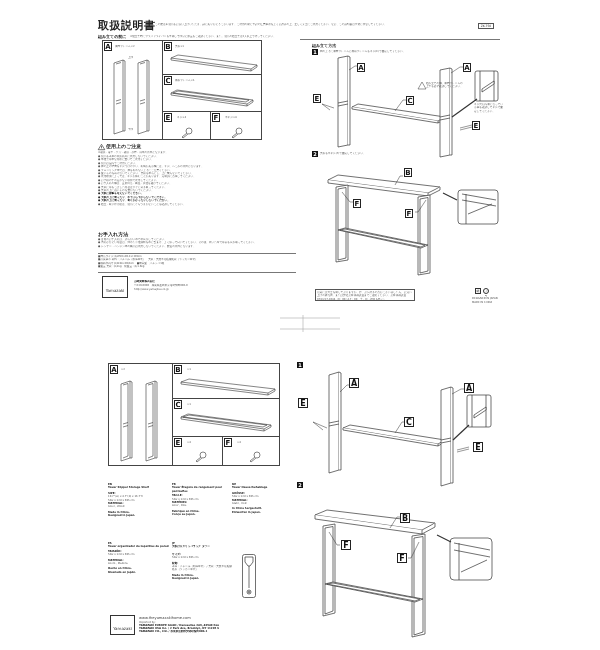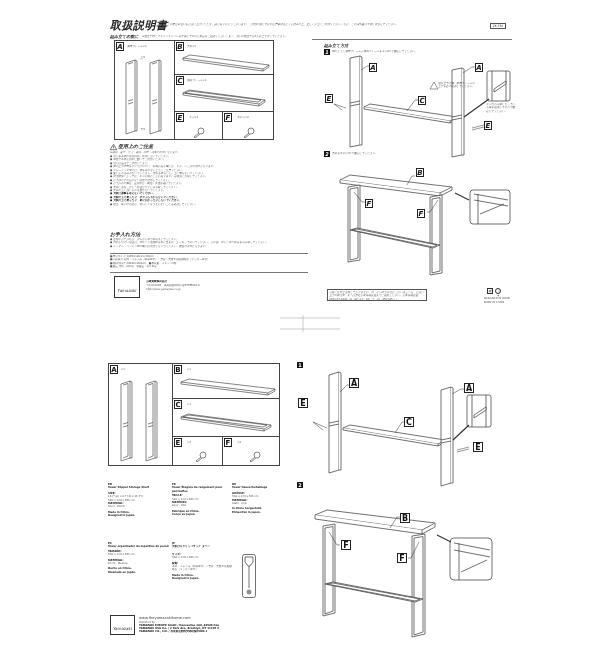--- a/index.html
+++ b/index.html
@@ -20,21 +20,21 @@
   .badge { border: 0.6px solid #555; font-size: 3px; line-height: 5px; text-align: center; color: #333; }
   .logo { border: 0.8px solid #333; font-size: 4px; line-height: 4px; color: #333; text-align: center; padding-top: 12px; }
   svg { position: absolute; overflow: visible; }
   .bullet-list div { white-space: nowrap; overflow: hidden; }
   .bullet-list div.b { font-weight: bold; color: #222; }
   .spec-block div { white-space: nowrap; }
 </style>
 </head>
 <body>
 
-<div class="abs" style="left:102px;top:10px;width:420px;height:300px;font-style:italic;">
+<div class="abs" style="left:90px;top:10px;width:420px;height:300px;">
 
   <div class="abs title" style="left:8px;top:8px;">取扱説明書</div>
   <div class="abs tiny" style="left:65px;top:13px;width:320px;">この度は本製品をお買い上げいただき、誠にありがとうございます。ご使用の前に下記の注意事項をよくお読みの上、正しく安全にご使用ください。なお、この説明書は大切に保管してください。</div>
   <div class="abs badge" style="left:388px;top:13px;width:16px;height:6px;">ZK-750</div>
 
   <div class="abs section-head" style="left:8px;top:24px;">組み立ての前に</div>
   <div class="abs tiny" style="left:40px;top:24.5px;width:165px;">※組立て時にプラスドライバーを準備して部品と数量をご確認ください。また、製品の組立ては2人以上で行ってください。</div>
 
   <div class="abs" style="left:12px;top:30px;width:160px;height:100px;border:0.8px solid #444;">
 

